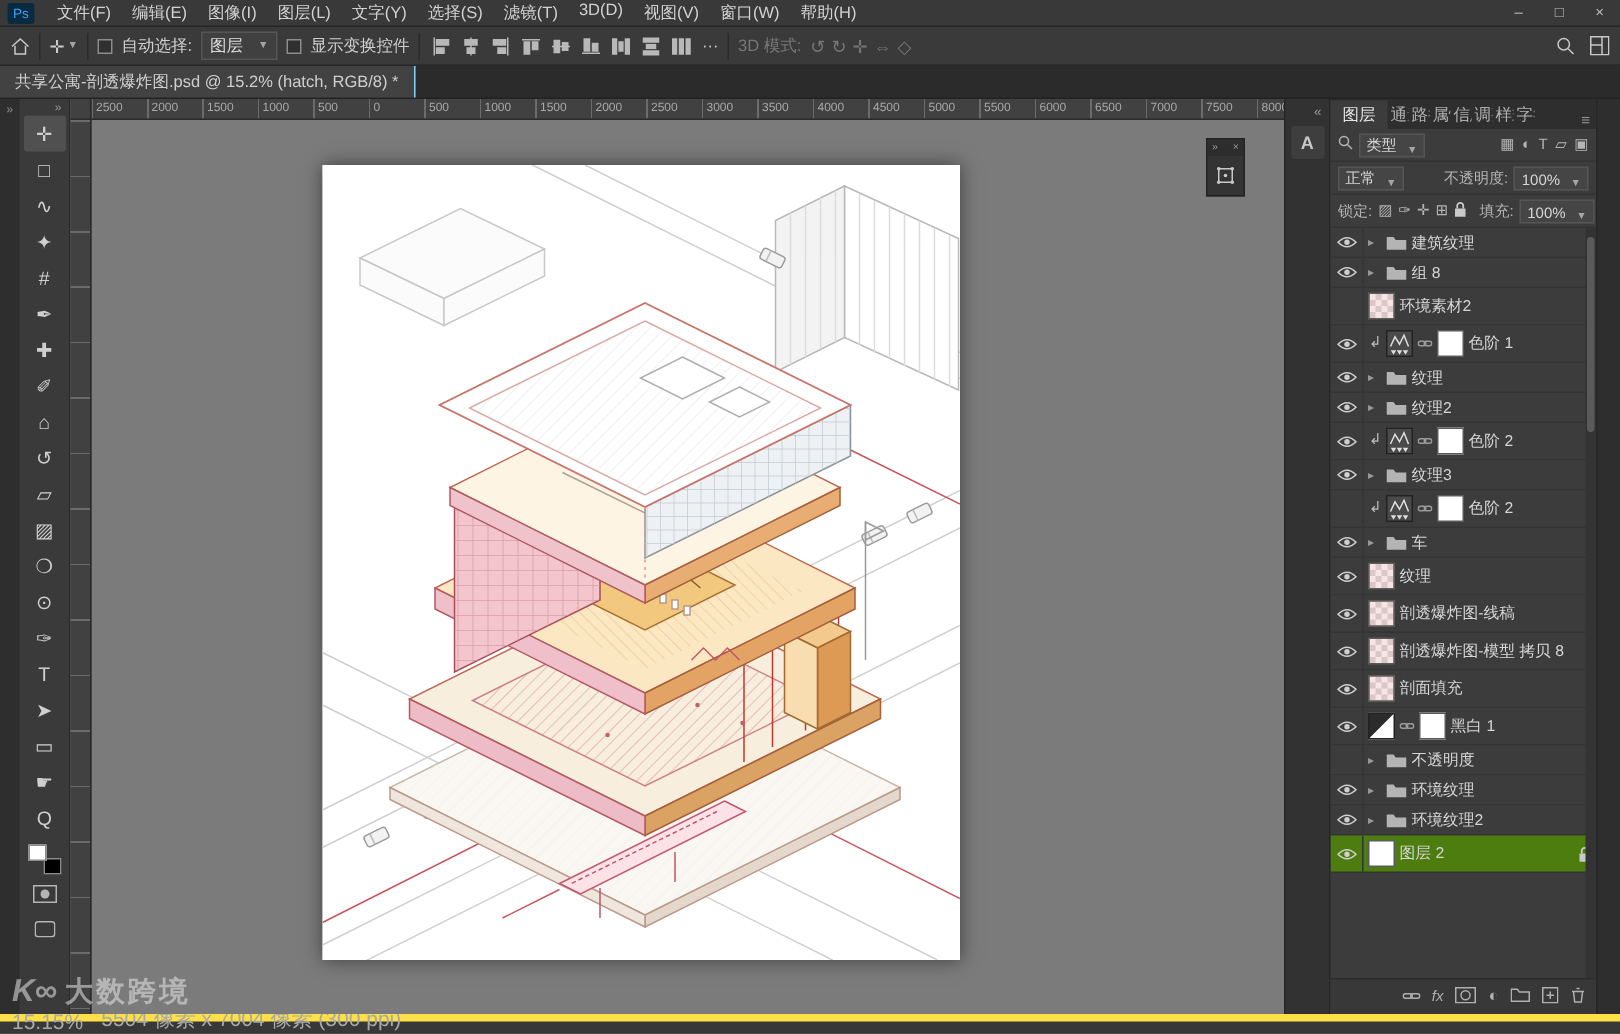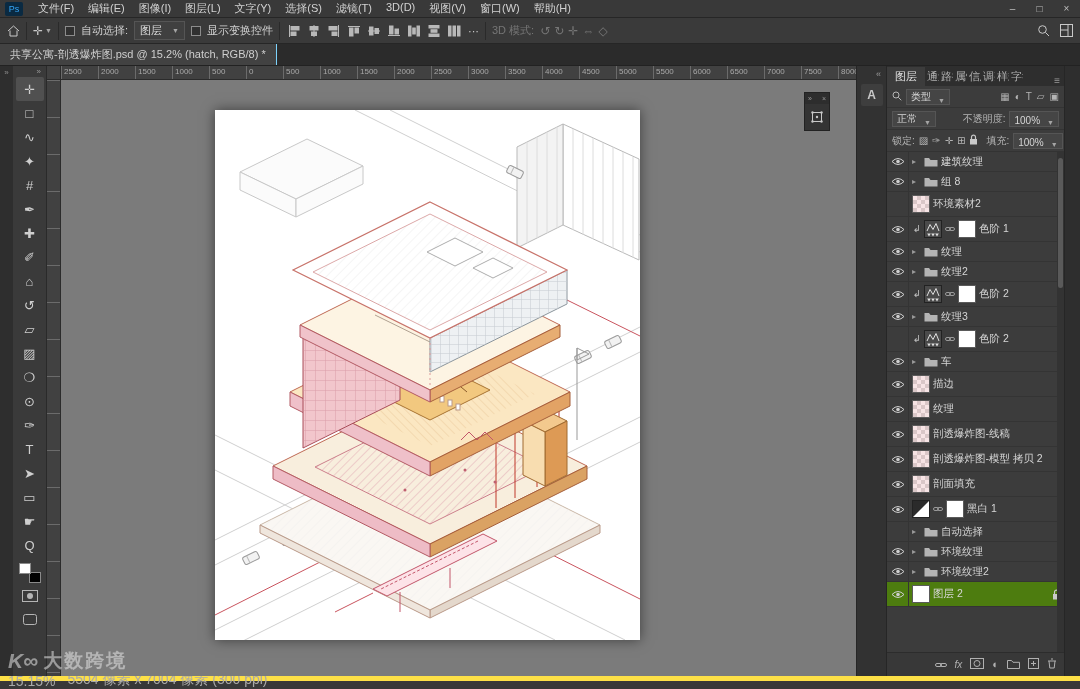--- a/index.html
+++ b/index.html
@@ -767,32 +767,20 @@
             </div>
             <div class="layer-row">
               <span class="eye-box">
                 <svg width="14" height="9" viewBox="0 0 14 9">
                   <path d="M1 4.5 Q7 -1.5 13 4.5 Q7 10.5 1 4.5Z" fill="none" stroke="#cfcfcf"></path>
                   <circle cx="7" cy="4.5" r="1.8" fill="#cfcfcf"></circle>
                 </svg>
               </span>
               <span class="row-body">
                 <span class="thumb pixel"></span>
-                <span class="lname">描边</span>
-              </span>
-            </div>
-            <div class="layer-row">
-              <span class="eye-box">
-                <svg width="14" height="9" viewBox="0 0 14 9">
-                  <path d="M1 4.5 Q7 -1.5 13 4.5 Q7 10.5 1 4.5Z" fill="none" stroke="#cfcfcf"></path>
-                  <circle cx="7" cy="4.5" r="1.8" fill="#cfcfcf"></circle>
-                </svg>
-              </span>
-              <span class="row-body">
-                <span class="thumb pixel"></span>
                 <span class="lname">纹理</span>
               </span>
             </div>
             <div class="layer-row">
               <span class="eye-box">
                 <svg width="14" height="9" viewBox="0 0 14 9">
                   <path d="M1 4.5 Q7 -1.5 13 4.5 Q7 10.5 1 4.5Z" fill="none" stroke="#cfcfcf"></path>
                   <circle cx="7" cy="4.5" r="1.8" fill="#cfcfcf"></circle>
                 </svg>
               </span>
@@ -803,21 +791,21 @@
             </div>
             <div class="layer-row">
               <span class="eye-box">
                 <svg width="14" height="9" viewBox="0 0 14 9">
                   <path d="M1 4.5 Q7 -1.5 13 4.5 Q7 10.5 1 4.5Z" fill="none" stroke="#cfcfcf"></path>
                   <circle cx="7" cy="4.5" r="1.8" fill="#cfcfcf"></circle>
                 </svg>
               </span>
               <span class="row-body">
                 <span class="thumb pixel"></span>
-                <span class="lname">剖透爆炸图-模型 拷贝 2</span>
+                <span class="lname">剖透爆炸图-模型 拷贝 8</span>
               </span>
             </div>
             <div class="layer-row">
               <span class="eye-box">
                 <svg width="14" height="9" viewBox="0 0 14 9">
                   <path d="M1 4.5 Q7 -1.5 13 4.5 Q7 10.5 1 4.5Z" fill="none" stroke="#cfcfcf"></path>
                   <circle cx="7" cy="4.5" r="1.8" fill="#cfcfcf"></circle>
                 </svg>
               </span>
               <span class="row-body">
@@ -852,21 +840,21 @@
             </div>
             <div class="layer-row group">
               <span class="eye-box"></span>
               <span class="row-body">
                 <span class="twisty">▸</span>
                 <span style="display:flex">
                   <svg width="14" height="11" viewBox="0 0 14 11">
                     <path d="M0.5 2 h4.5 l1.5 2 h7 v6.5 h-13 z" fill="#b4b4b4"></path>
                   </svg>
                 </span>
-                <span class="lname">自动选择</span>
+                <span class="lname">不透明度</span>
               </span>
             </div>
             <div class="layer-row group">
               <span class="eye-box">
                 <svg width="14" height="9" viewBox="0 0 14 9">
                   <path d="M1 4.5 Q7 -1.5 13 4.5 Q7 10.5 1 4.5Z" fill="none" stroke="#cfcfcf"></path>
                   <circle cx="7" cy="4.5" r="1.8" fill="#cfcfcf"></circle>
                 </svg>
               </span>
               <span class="row-body">

